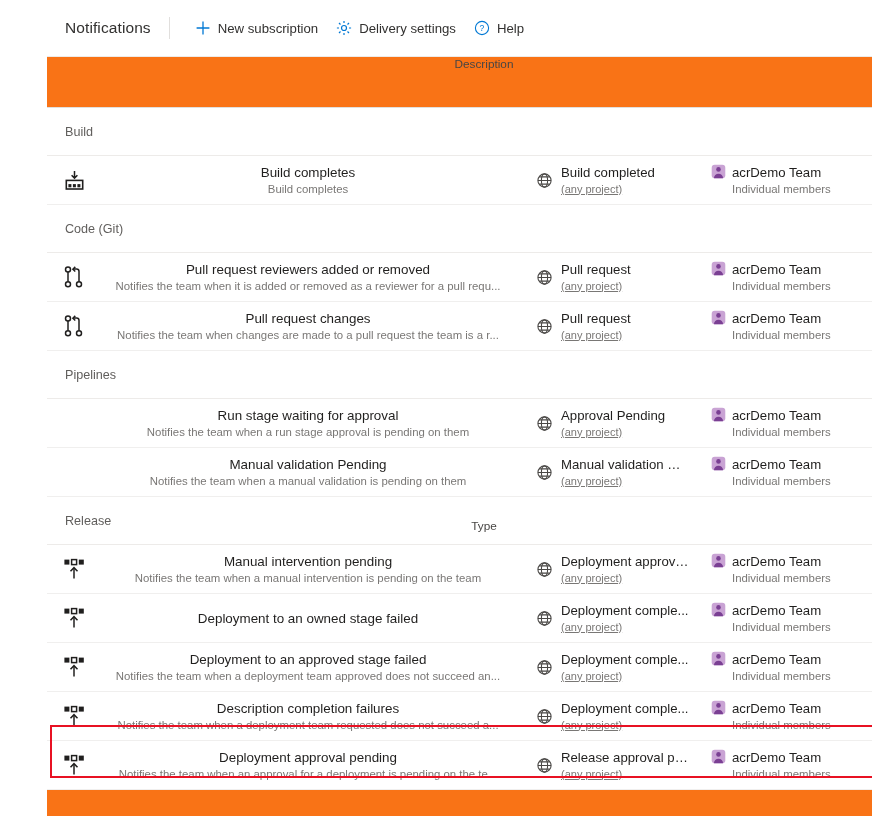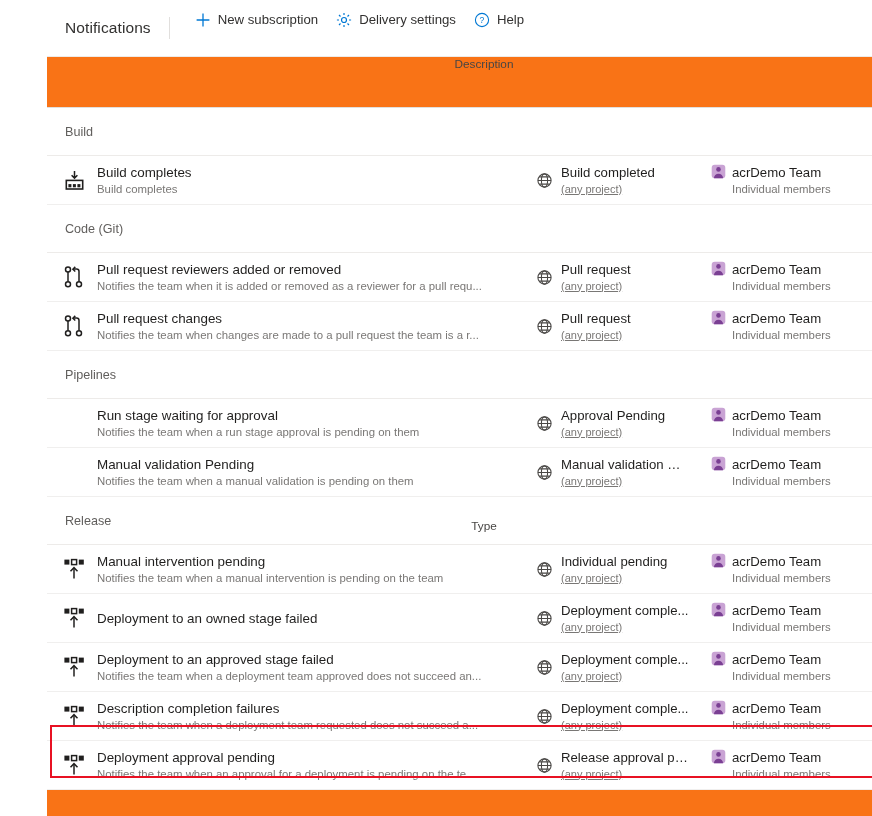--- a/index.html
+++ b/index.html
@@ -40,20 +40,21 @@
 
   .toolbar-sep {
     width: 1px;
     height: 22px;
     background: #e1dfdd;
     margin: 0 16px 0 18px;
   }
 
   .tb-item {
     display: flex;
+    align-items: center;
     gap: 7px;
     height: 32px;
     padding: 0 9px;
     font-size: 13.2px;
     color: #323130;
     cursor: pointer;
     white-space: nowrap;
     border-radius: 2px;
   }
   .tb-label { line-height: 1; position: relative; top: .5px; }
@@ -119,20 +120,21 @@
     border-bottom: 1px solid #f0efee;
     background: #ffffff;
     position: relative;
   }
 
   .row-desc {
     flex: 0 0 466px;
     display: flex;
     align-items: center;
     min-width: 0;
+    text-align: center;
   }
 
   .row-icon {
     flex: none;
     width: 26px;
     height: 26px;
     display: flex;
     align-items: center;
     justify-content: center;
     margin-right: 10px;
@@ -525,21 +527,21 @@
           </div>
         </div>
         <div class="globe-cell">
           <svg width="17" height="17" viewBox="0 0 17 17">
             <circle cx="8.5" cy="8.5" r="6.6" fill="none" stroke="#4a4846" stroke-width="1.1"></circle>
             <ellipse cx="8.5" cy="8.5" rx="3.1" ry="6.6" fill="none" stroke="#4a4846" stroke-width="1.1"></ellipse>
             <path d="M2 8.5h13M3.1 4.9h10.8M3.1 12.1h10.8" stroke="#4a4846" stroke-width="1.1" fill="none"></path>
           </svg>
         </div>
         <div class="row-type">
-          <div class="type-main">Individual pending</div>
+          <div class="type-main">Deployment approved</div>
           <div class="type-sub">(any project)</div>
         </div>
         <div class="row-notifies">
           <svg width="15" height="15" viewBox="0 0 15 15" class="team-icon">
             <rect x="0.7" y="0.7" width="13.6" height="13.6" rx="3" fill="#c9a3d4"></rect>
             <circle cx="7.5" cy="5.4" r="2.3" fill="#7a3f93"></circle>
             <path d="M2.9 14.3c0-2.7 2.1-4.6 4.6-4.6s4.6 1.9 4.6 4.6z" fill="#7a3f93"></path>
           </svg>
           <div class="notif-text">
             <div class="notif-main">acrDemo Team</div>

